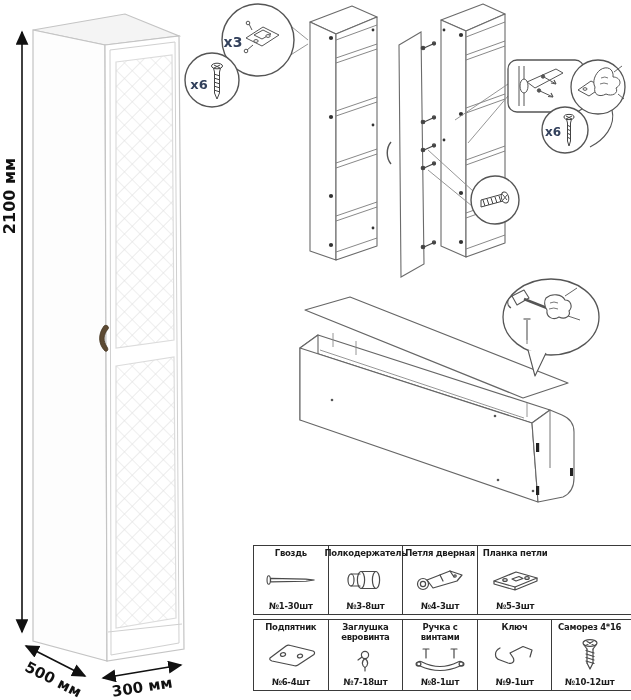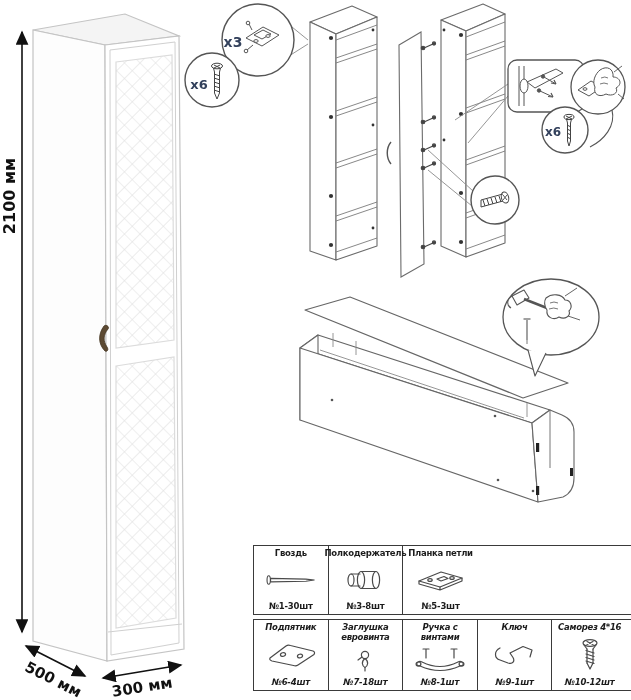--- a/index.html
+++ b/index.html
@@ -5,21 +5,21 @@
   html,body{margin:0;padding:0;background:#fff;}
   #stage{position:relative;width:631px;height:700px;background:#ffffff;overflow:hidden;
          font-family:"DejaVu Sans","Liberation Sans",sans-serif;}
   #illustration{position:absolute;left:0;top:0;}
   
   .parts-table{position:absolute;left:253px;top:545px;width:411px;display:flex;flex-direction:column;gap:4px;}
   .parts-row{display:flex;border:1px solid #3a3a3a;background:#fff;}
   .part-cell{width:74.6px;box-sizing:border-box;border-right:1px solid #3a3a3a;
              display:flex;flex-direction:column;align-items:center;justify-content:space-between;
              padding:3px 1px;min-height:68px;}
-  .parts-row.r2 .part-cell{min-height:70px;font-style:italic;}
+  .parts-row.r2 .part-cell{min-height:70px;}
   .part-cell:last-child{border-right:none;}
   .part-name{font-size:8.5px;font-weight:bold;color:#1c1c1c;text-align:center;line-height:1.15;letter-spacing:-0.3px;}
   .part-qty{font-size:8.5px;font-weight:bold;color:#1c1c1c;letter-spacing:-0.2px;text-align:center;}
   .part-icon{flex:1;display:flex;align-items:center;justify-content:center;}
   .part-icon svg{display:block;}
   .ink{stroke:#4a4a4a;fill:none;stroke-width:1.2;stroke-linecap:round;stroke-linejoin:round;}
 </style>
 </head>
 <body>
 
@@ -323,20 +323,33 @@
           <path class="ink" d="M14,8 H23 M14,20 H23"></path>
           <ellipse class="ink" cx="14" cy="14" rx="3" ry="6"></ellipse>
           <ellipse class="ink" cx="24" cy="14" rx="3.6" ry="8.5"></ellipse>
           <path class="ink" d="M24,5.5 H39 M24,22.5 H39"></path>
           <ellipse class="ink" cx="39" cy="14" rx="3.6" ry="8.5"></ellipse>
         </svg>
       </span>
       <span class="part-qty">№3-8шт</span>
     </div>
 
+    <div class="part-cell">
+      <span class="part-name">Петля дверная</span>
+      <span class="part-icon">
+        <svg width="60" height="28" viewBox="0 0 60 28">
+          <circle class="ink" cx="13" cy="18" r="5.5"></circle>
+          <circle class="ink" cx="13" cy="18" r="2.6"></circle>
+          <path class="ink" d="M17,14 L40,5 L52,9 L47,15 L23,22 Z"></path>
+          <path class="ink" stroke-width="0.9" d="M40,5 L44,11 M30,9 L33,15"></path>
+          <circle class="ink" cx="45" cy="10" r="1.2"></circle>
+        </svg>
+      </span>
+      <span class="part-qty">№4-3шт</span>
+    </div>
 
     <div class="part-cell">
       <span class="part-name">Планка петли</span>
       <span class="part-icon">
         <svg width="58" height="28" viewBox="0 0 58 28">
           <path class="ink" d="M8,15 L30,6 L51,12 L29,21 Z"></path>
           <path class="ink" d="M8,15 V18 L29,24 L51,15 V12 M29,21 V24"></path>
           <ellipse class="ink" cx="19" cy="14" rx="2.2" ry="1.4"></ellipse>
           <ellipse class="ink" cx="41" cy="12" rx="2.2" ry="1.4"></ellipse>
           <polygon class="ink" points="26,13 33,10.5 37,12.5 30,15"></polygon>

